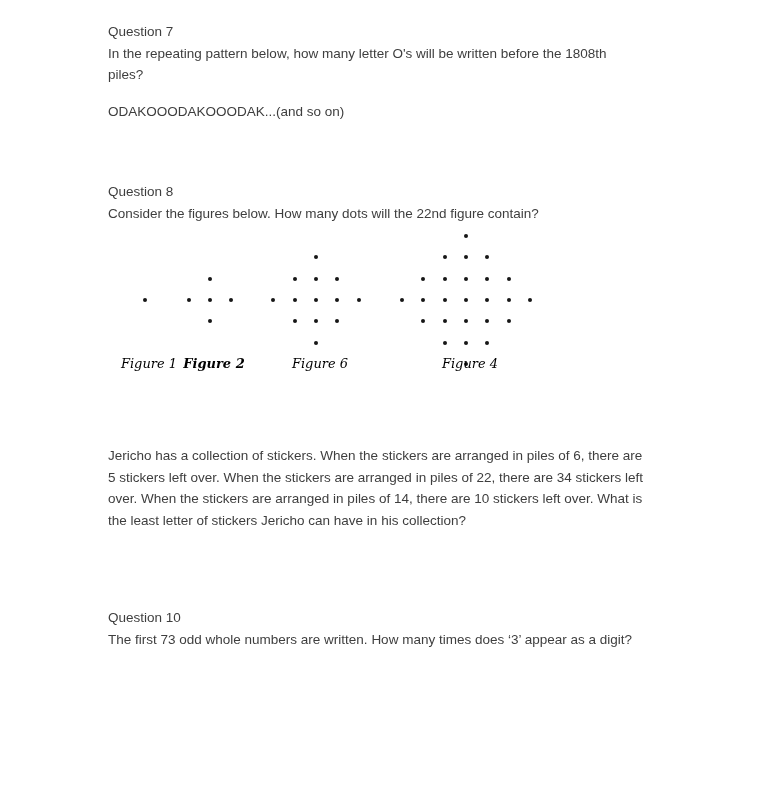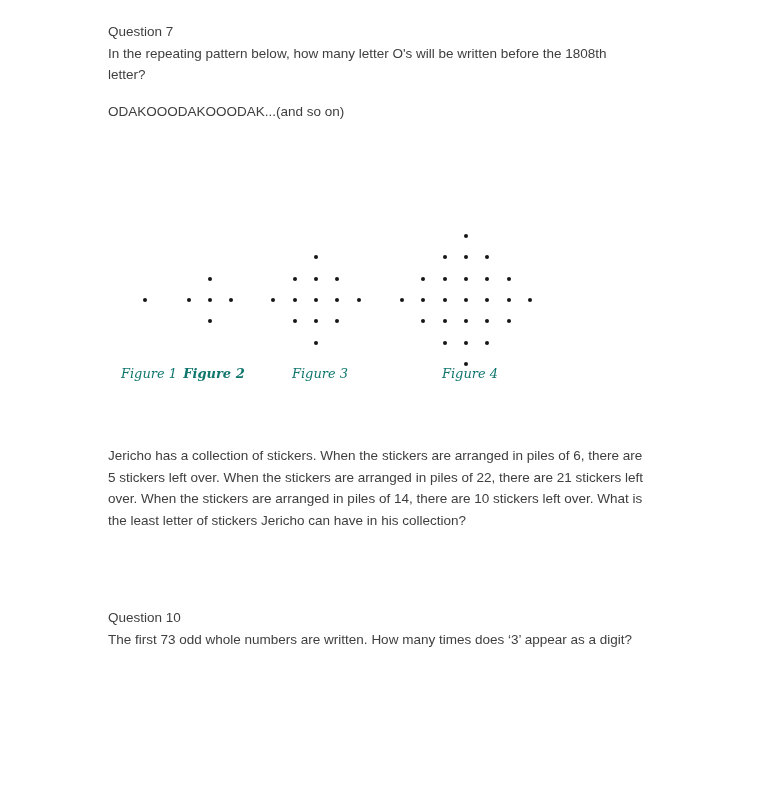--- a/index.html
+++ b/index.html
@@ -22,43 +22,47 @@
     left: 108px;
     line-height: 21.6px;
     white-space: nowrap;
   }
   .dot {
     position: absolute;
     border-radius: 50%;
   }
   .fig-label {
     position: absolute;
-    top: 366px;
+    top: 356px;
     transform: translateX(-50%);
     font-family: "DejaVu Serif", serif;
     font-style: italic;
     font-size: 13px;
-    color: #0f766e;
+    color: #000000;
     white-space: nowrap;
   }
 </style>
 </head>
 <body>
 
 <div class="page">
 
   <section class="block" style="top:21px">
     <div>Question 7</div>
     <div>In the repeating pattern below, how many letter O's will be written before the 1808th</div>
-    <div>letter?</div>
+    <div>piles?</div>
   </section>
   <section class="block" style="top:101px">
     <div>ODAKOOODAKOOODAK...(and so on)</div>
   </section>
 
+  <section class="block" style="top:181px">
+    <div>Question 8</div>
+    <div>Consider the figures below. How many dots will the 22nd figure contain?</div>
+  </section>
 
   <div id="dot-canvas">
       <div class="dot" style="left: 143px; top: 298px; width: 4px; height: 4px; background: rgb(22, 22, 22);"></div>
       <div class="dot" style="left: 208px; top: 276.7px; width: 4px; height: 4px; background: rgb(22, 22, 22);"></div>
       <div class="dot" style="left: 186.7px; top: 298px; width: 4px; height: 4px; background: rgb(22, 22, 22);"></div>
       <div class="dot" style="left: 208px; top: 298px; width: 4px; height: 4px; background: rgb(22, 22, 22);"></div>
       <div class="dot" style="left: 229.3px; top: 298px; width: 4px; height: 4px; background: rgb(22, 22, 22);"></div>
       <div class="dot" style="left: 208px; top: 319.3px; width: 4px; height: 4px; background: rgb(22, 22, 22);"></div>
       <div class="dot" style="left: 314px; top: 255.4px; width: 4px; height: 4px; background: rgb(22, 22, 22);"></div>
       <div class="dot" style="left: 292.7px; top: 276.7px; width: 4px; height: 4px; background: rgb(22, 22, 22);"></div>
@@ -94,26 +98,26 @@
       <div class="dot" style="left: 464px; top: 319.3px; width: 4px; height: 4px; background: rgb(22, 22, 22);"></div>
       <div class="dot" style="left: 485.3px; top: 319.3px; width: 4px; height: 4px; background: rgb(22, 22, 22);"></div>
       <div class="dot" style="left: 506.6px; top: 319.3px; width: 4px; height: 4px; background: rgb(22, 22, 22);"></div>
       <div class="dot" style="left: 442.7px; top: 340.6px; width: 4px; height: 4px; background: rgb(22, 22, 22);"></div>
       <div class="dot" style="left: 464px; top: 340.6px; width: 4px; height: 4px; background: rgb(22, 22, 22);"></div>
       <div class="dot" style="left: 485.3px; top: 340.6px; width: 4px; height: 4px; background: rgb(22, 22, 22);"></div>
       <div class="dot" style="left: 464px; top: 361.9px; width: 4px; height: 4px; background: rgb(22, 22, 22);"></div>
     </div>
   <div class="fig-label" style="left: 149px;">Figure 1</div>
   <div class="fig-label" style="left: 214px; font-weight: bold;">Figure 2</div>
-  <div class="fig-label" style="left: 320px;">Figure 3</div>
+  <div class="fig-label" style="left: 320px;">Figure 6</div>
   <div class="fig-label" style="left: 470px;">Figure 4</div>
 
   <section class="block" style="top:445px">
     <div>Jericho has a collection of stickers. When the stickers are arranged in piles of 6, there are</div>
-    <div>5 stickers left over. When the stickers are arranged in piles of 22, there are 21 stickers left</div>
+    <div>5 stickers left over. When the stickers are arranged in piles of 22, there are 34 stickers left</div>
     <div>over. When the stickers are arranged in piles of 14, there are 10 stickers left over. What is</div>
     <div>the least letter of stickers Jericho can have in his collection?</div>
   </section>
 
   <section class="block" style="top:607px">
     <div>Question 10</div>
     <div>The first 73 odd whole numbers are written. How many times does ‘3’ appear as a digit?</div>
   </section>
 
 

